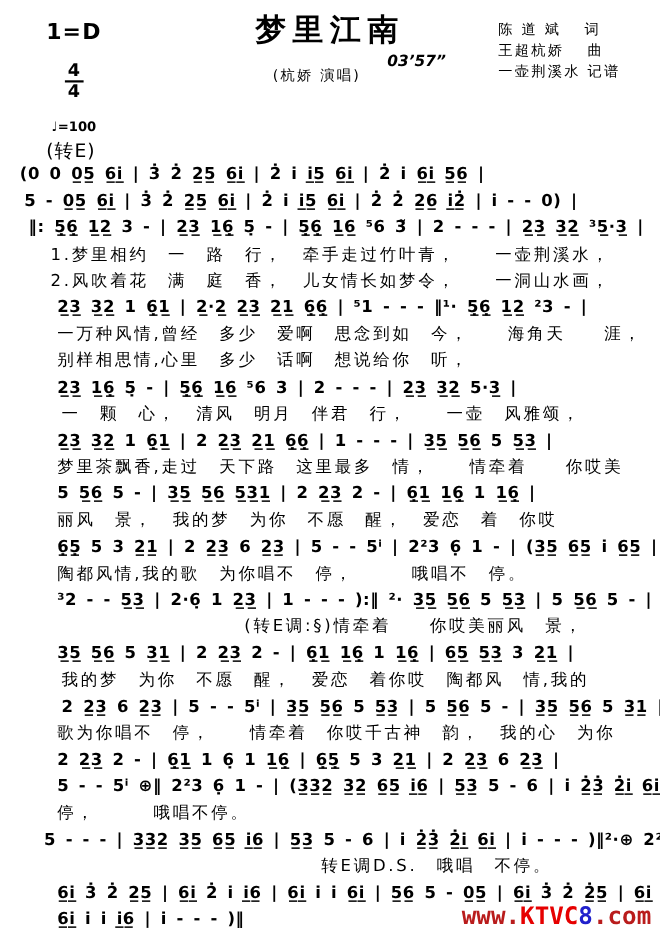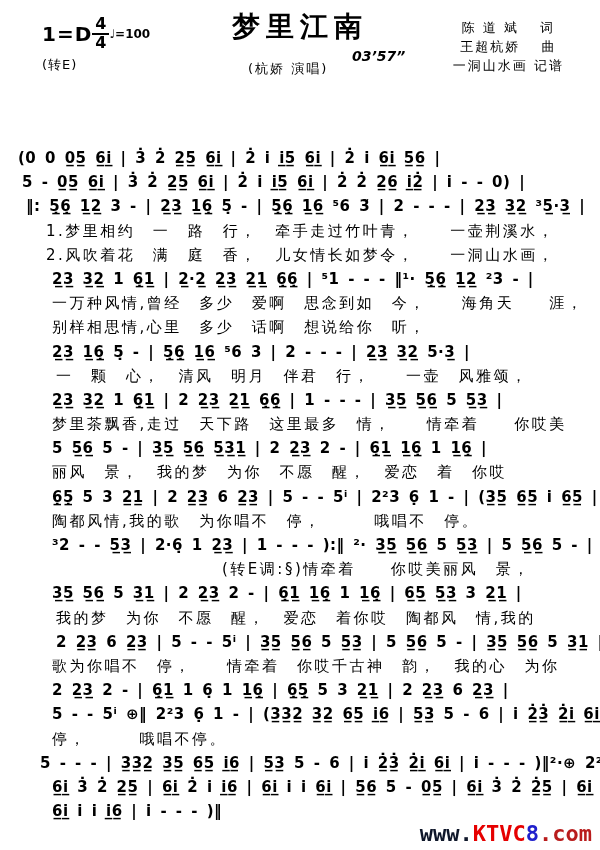--- a/index.html
+++ b/index.html
@@ -3,43 +3,43 @@
 <meta charset="utf-8">
 <style>
   html,body{margin:0;padding:0;background:#fff;}
   .sheet{
     position:relative;width:600px;height:850px;background:#ffffff;color:#000;
     font-family:"DejaVu Sans","Liberation Sans",sans-serif;overflow:hidden;
   }
   
   .header{position:absolute;top:0;left:0;width:600px;height:110px;}
   .key-block{position:absolute;left:42px;top:16px;}
-  .key-line{display:flex;align-items:center;}
+  .key-line{display:flex;align-items:center;gap:16px;flex-direction:column;}
   .key-sig{font-size:20px;font-weight:600;letter-spacing:1px;}
   .frac{display:inline-flex;flex-direction:column;align-items:center;font-weight:700;font-size:16px;line-height:1.05;}
   .frac .top{border-bottom:2px solid #000;padding:0 3px;}
   .tempo{font-size:12px;font-weight:600;}
-  .keychange{font-size:13px;margin-top:4px;letter-spacing:1px;}
+  .keychange{font-size:17px;margin-top:4px;letter-spacing:1px;}
   .title{position:absolute;left:175px;top:8px;width:250px;text-align:center;
          font-size:28px;font-weight:700;letter-spacing:6px;
          font-family:"Liberation Serif","DejaVu Serif",serif;}
   .performer{position:absolute;left:248px;top:60px;font-size:13px;letter-spacing:2px;}
   .duration{position:absolute;left:352px;top:48px;font-size:14px;font-weight:600;font-style:italic;}
-  .credits{position:absolute;right:36px;top:18px;font-size:13px;line-height:19px;letter-spacing:2px;text-align:center;}
+  .credits{position:absolute;right:36px;top:18px;font-size:13px;line-height:19px;letter-spacing:2px;text-align:left;}
   
   .score{position:absolute;top:110px;left:0;width:600px;margin-top:36px;}
   .row{height:24.2px;line-height:24.2px;white-space:pre;overflow:visible;}
   .music{font-size:15px;font-weight:700;word-spacing:3px;letter-spacing:0.5px;
          font-family:"DejaVu Sans",sans-serif;}
   .lyric{font-size:15px;letter-spacing:2.5px;font-weight:400;}
   
   .watermark{position:absolute;right:8px;bottom:4px;
              font-family:"DejaVu Sans Mono","Liberation Mono",monospace;
              font-weight:700;font-size:22px;letter-spacing:0px;}
-  .wm-www{color:#0f172a;}
+  .wm-www{color:#b91c1c;}
   .wm-brand{color:#e60000;}
   .wm-num{color:#2020cc;}
   .wm-com{color:#b91c1c;}
 </style>
 </head>
 <body>
 
 <div class="sheet">
 
   <div class="header">
@@ -55,21 +55,21 @@
       <div class="keychange">(转E)</div>
     </div>
 
     <div class="title">梦里江南</div>
     <div class="performer">(杭娇 演唱)</div>
     <div class="duration">03’57”</div>
 
     <div class="credits">
       <div>陈 道 斌　 词</div>
       <div>王超杭娇　 曲</div>
-      <div>一洞山水画 记谱</div>
+      <div>一壶荆溪水 记谱</div>
     </div>
   </div>
 
   <div class="score">
     <div class="row music" style="padding-left:18px">(0 0 0̲5̲ 6̲i̲ | 3̇ 2̇ 2̲5̲ 6̲i̲ | 2̇ i i̲5̲ 6̲i̲ | 2̇ i 6̲i̲ 5̲6̲ |</div>
     <div class="row music" style="padding-left:22px">5 - 0̲5̲ 6̲i̲ | 3̇ 2̇ 2̲5̲ 6̲i̲ | 2̇ i i̲5̲ 6̲i̲ | 2̇ 2̇ 2̲6̲ i̲2̲̇ | i - - 0) |</div>
     <div class="row music" style="padding-left:26px">‖: 5̣̲6̣̲ 1̲2̲ 3 - | 2̲3̲ 1̲6̣̲ 5̣ - | 5̣̲6̣̲ 1̲6̲ ⁵6 3̃ | 2 - - - | 2̲3̲ 3̲2̲ ³5̲·3̲ |</div>
     <div class="row lyric" style="padding-left:46px">1.梦里相约　一　路　行，　牵手走过竹叶青，　　一壶荆溪水，</div>
     <div class="row lyric" style="padding-left:46px">2.风吹着花　满　庭　香，　儿女情长如梦令，　　一洞山水画，</div>
     <div class="row music" style="padding-left:52px">2̲3̲ 3̲2̲ 1 6̣̲1̲ | 2̲·2̲ 2̲3̲ 2̲1̲ 6̣̲6̣̲ | ⁵1 - - - ‖¹· 5̣̲6̣̲ 1̲2̲ ²3 - |</div>
@@ -86,20 +86,21 @@
     <div class="row music" style="padding-left:52px">³2 - - 5̲3̲ | 2·6̣ 1 2̲3̲ | 1 - - - ):‖ ²· 3̲5̲ 5̲6̲ 5 5̲3̲ | 5 5̲6̲ 5 - |</div>
     <div class="row lyric" style="padding-left:222px">(转E调:§)情牵着　　你哎美丽风　景，</div>
     <div class="row music" style="padding-left:52px">3̲5̲ 5̲6̲ 5 3̲1̲ | 2 2̲3̲ 2 - | 6̣̲1̲ 1̲6̣̲ 1 1̲6̣̲ | 6̲5̲ 5̲3̲ 3 2̲1̲ |</div>
     <div class="row lyric" style="padding-left:56px">我的梦　为你　不愿　醒，　爱恋　着你哎　陶都风　情,我的</div>
     <div class="row music" style="padding-left:56px">2 2̲3̲ 6 2̲3̲ | 5 - - 5ⁱ | 3̲5̲ 5̲6̲ 5 5̲3̲ | 5 5̲6̲ 5 - | 3̲5̲ 5̲6̲ 5 3̲1̲ |</div>
     <div class="row lyric" style="padding-left:52px">歌为你唱不　停，　　情牵着　你哎千古神　韵，　我的心　为你</div>
     <div class="row music" style="padding-left:52px">2 2̲3̲ 2 - | 6̣̲1̲ 1 6̣ 1 1̲6̣̲ | 6̣̲5̣̲ 5 3 2̲1̲ | 2 2̲3̲ 6 2̲3̲ |</div>
     <div class="row music" style="padding-left:52px">5 - - 5ⁱ ⊕‖ 2²3 6̣ 1 - | (3̲3̲2̲ 3̲2̲ 6̲5̲ i̲6̲ | 5̲3̲ 5 - 6 | i 2̲̇3̲̇ 2̲̇i̲ 6̲i̲ |</div>
     <div class="row lyric" style="padding-left:52px">停，　　　哦唱不停。</div>
     <div class="row music" style="padding-left:40px">5 - - - | 3̲3̲2̲ 3̲5̲ 6̲5̲ i̲6̲ | 5̲3̲ 5 - 6 | i 2̲̇3̲̇ 2̲̇i̲ 6̲i̲ | i - - - )‖²·⊕ 2²3 6̣ 1 (0̲5̲ |</div>
+    <div class="row lyric" style="padding-left:292px">转E调D.S.　哦唱　不停。</div>
     <div class="row music" style="padding-left:52px">6̲i̲ 3̇ 2̇ 2̲5̲ | 6̲i̲ 2̇ i i̲6̲ | 6̲i̲ i i 6̲i̲ | 5̲6̲ 5 - 0̲5̲ | 6̲i̲ 3̇ 2̇ 2̲̇5̲ | 6̲i̲ 2̇ i i̲6̲ |</div>
     <div class="row music" style="padding-left:52px">6̲i̲ i i i̲6̲ | i - - - )‖</div>
   </div>
 
   <div class="watermark">
     <span class="wm-www">www.</span><span class="wm-brand">KTVC</span><span class="wm-num">8</span><span class="wm-com">.com</span>
   </div>
 
 </div>
 

